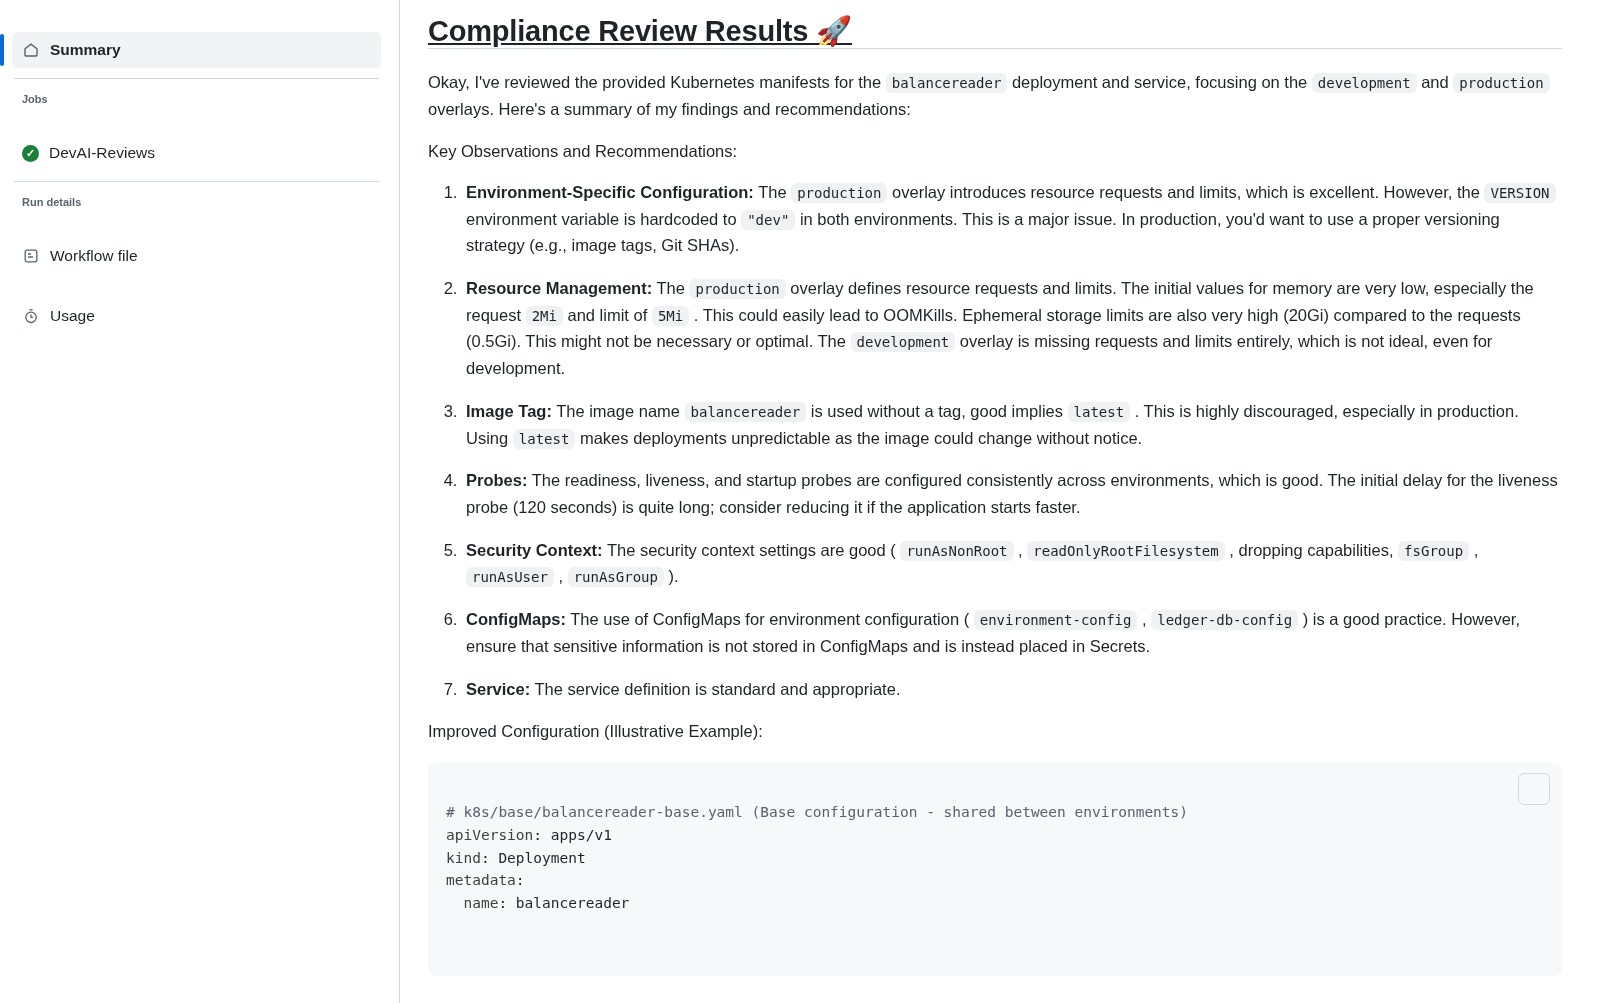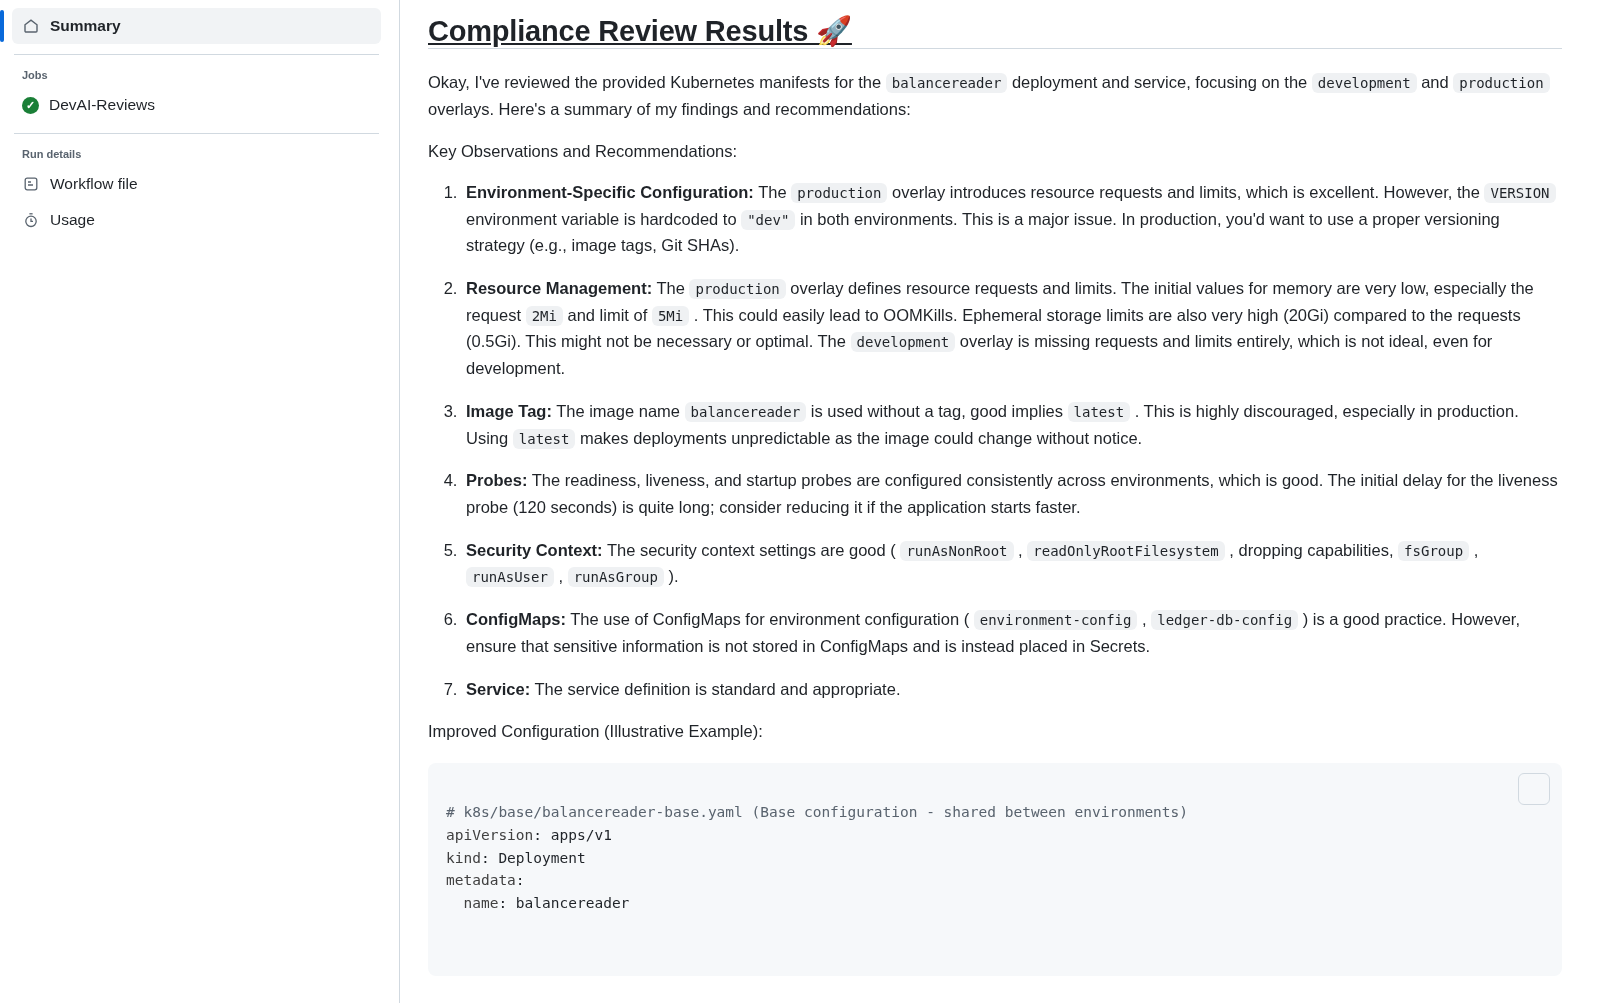--- a/index.html
+++ b/index.html
@@ -32,20 +32,21 @@
     display: flex;
     align-items: center;
     gap: 10px;
     height: 36px;
     padding: 0 10px;
     border-radius: 6px;
     font-size: 15.5px;
     color: #1f2328;
     cursor: pointer;
     position: relative;
+    margin-top: 24px;
   }
   .side-item.selected {
     background: #f1f3f5;
     font-weight: 700;
   }
   .side-item.selected::before {
     content: "";
     position: absolute;
     left: -12px;
     top: 2px;

